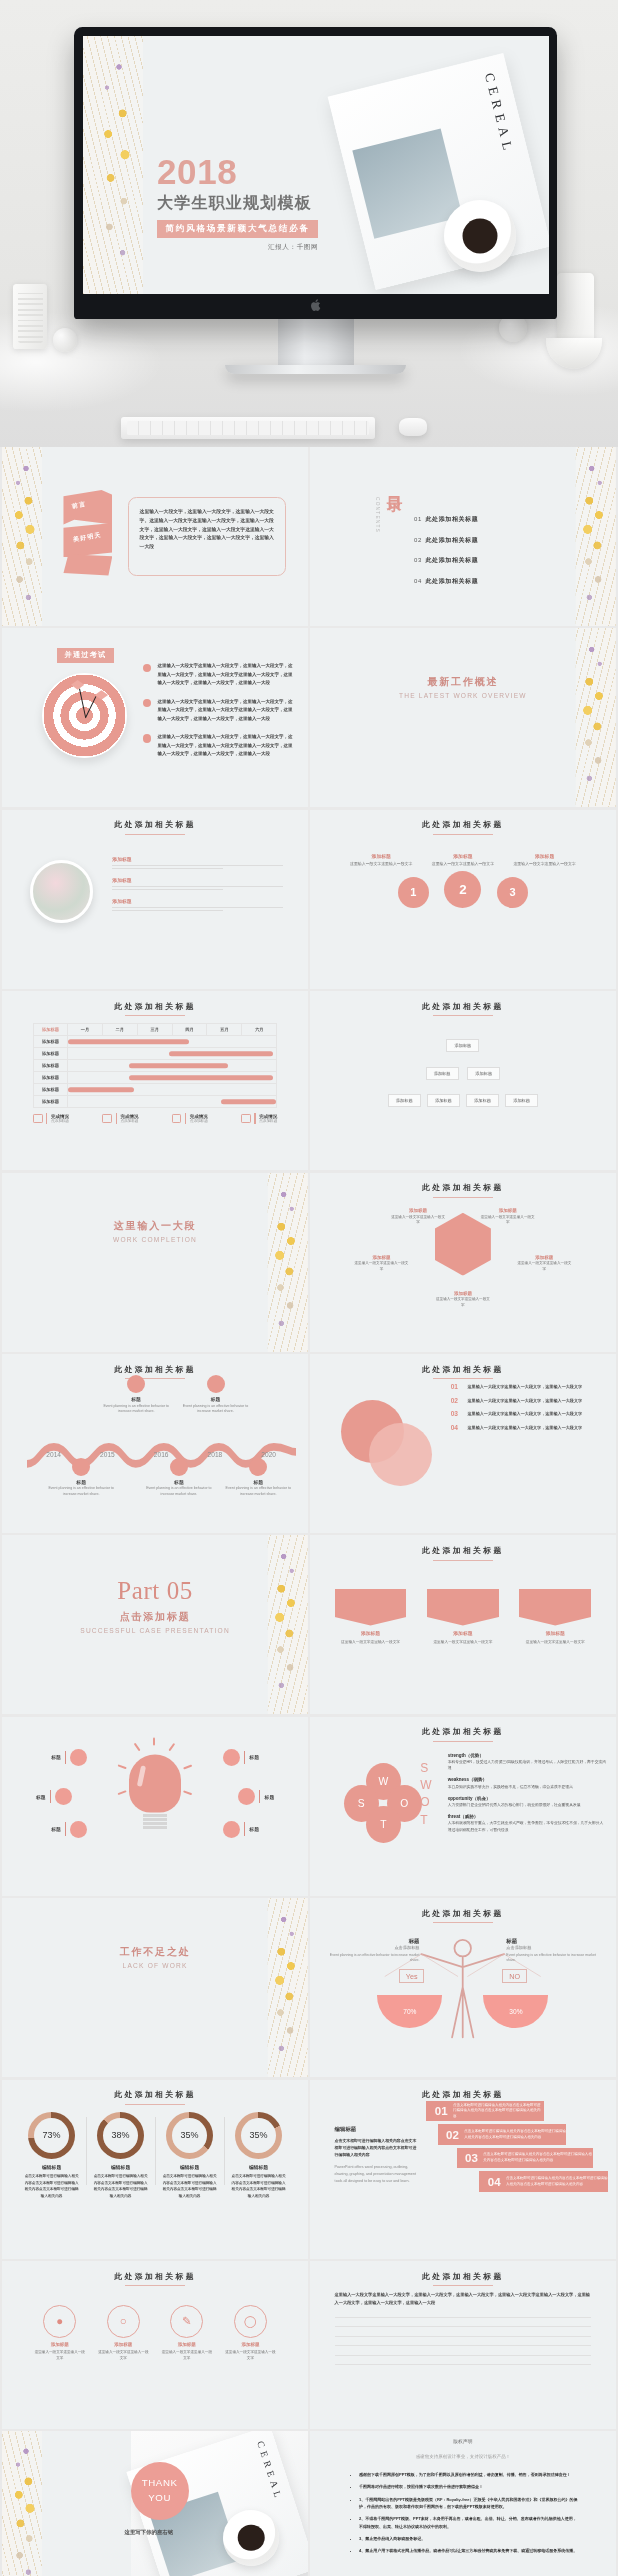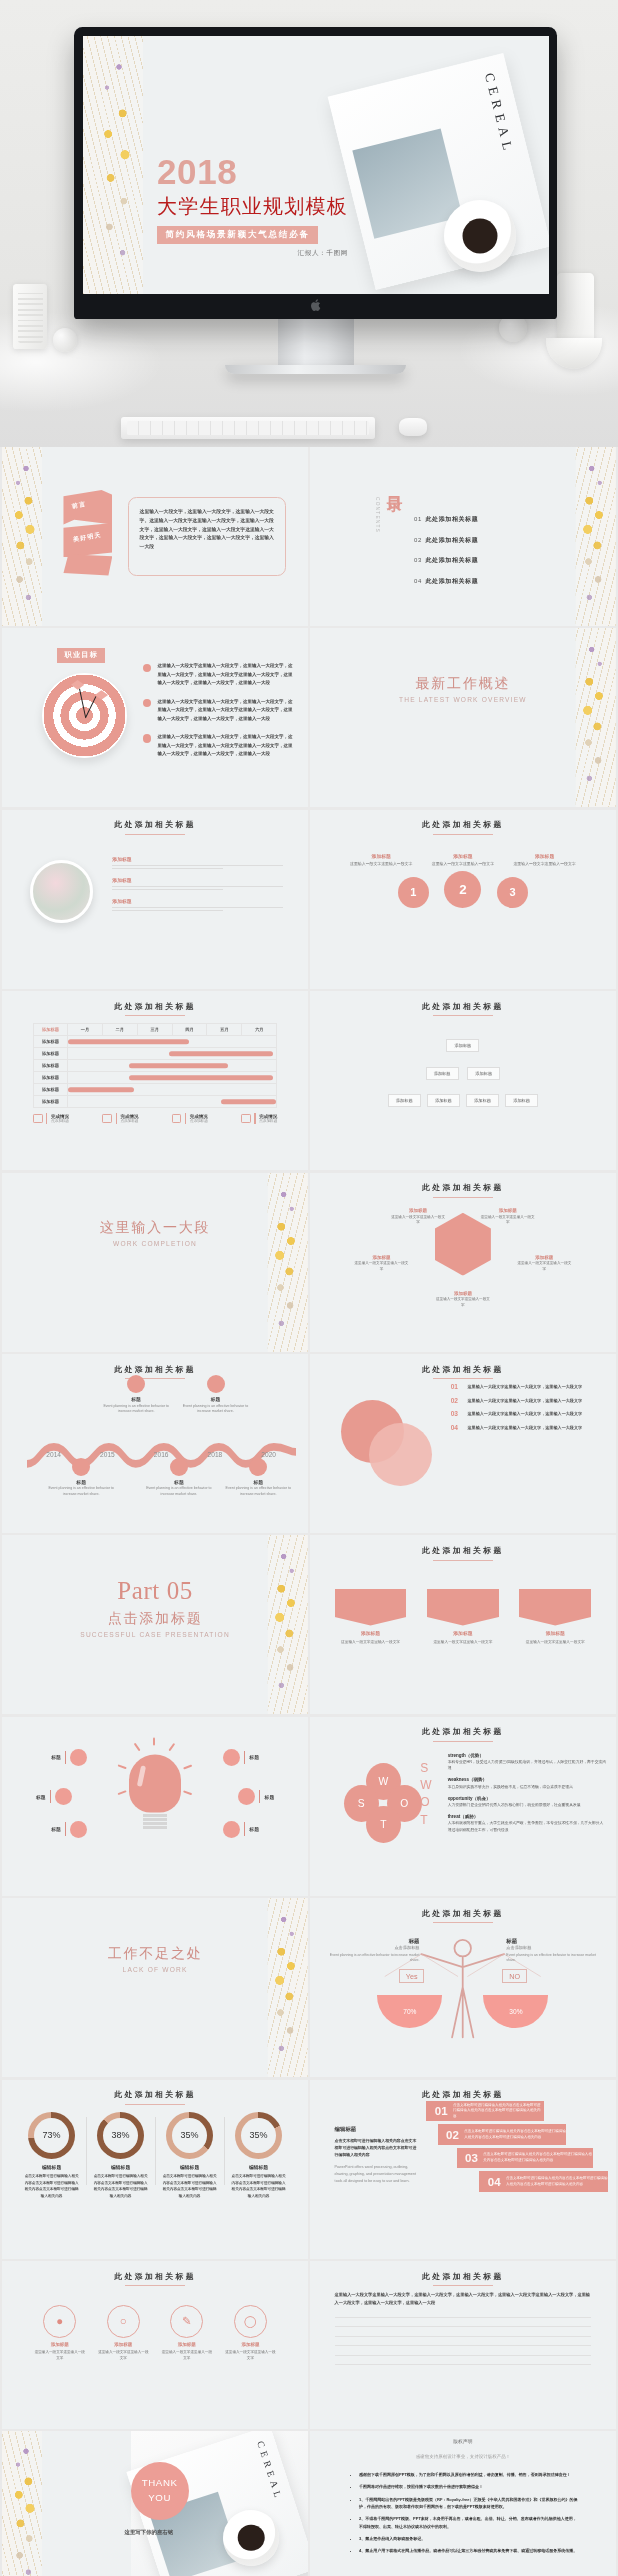--- a/index.html
+++ b/index.html
@@ -82,21 +82,21 @@
       radial-gradient(circle at 66% 84%, rgba(170,140,186,.7) 0 2.4px, rgba(0,0,0,0) 3px),
       repeating-linear-gradient(76deg, rgba(214,192,150,.55) 0 0.7px, rgba(0,0,0,0) 0.7px 6.6px),
       linear-gradient(90deg, #f6f4f0, #f3f4f3);
   }
   .flowers-left { left:0; }
   .flowers-right { right:0; transform:scaleX(-1); }
 
   
   .hero-slide-txt { position:absolute; left:16%; top:46%; }
   .hero-year { font-size:35px; font-weight:700; color:#e0a49b; letter-spacing:0.6px; line-height:1; }
-  .hero-title { font-size:20px; font-weight:400; color:#b91c1c; margin-top:3.6px; letter-spacing:1.2px;
+  .hero-title { font-size:16px; font-weight:700; color:#737373; margin-top:3.6px; letter-spacing:1.2px;
     font-family:"DejaVu Sans",sans-serif; }
   .hero-sub { display:inline-block; margin-top:6px; background:#e6a89f; color:#fff;
     font-size:8.5px; letter-spacing:1.8px; padding:3px 8.5px; font-weight:600; }
   .hero-by { font-size:6.6px; color:#6d6d6d; margin-top:4.8px; letter-spacing:0.6px; text-align:right; }
   .hero-mag {
     position:absolute; right:4%; top:14%; width:181px; height:199px;
     background:linear-gradient(160deg,#ffffff,#f2f4f5);
     transform:rotate(-14deg); box-shadow:0 6px 18px rgba(0,0,0,.10);
   }
   .hero-mag .cereal { position:absolute; right:11px; top:15.7px; writing-mode:vertical-rl;
@@ -113,21 +113,21 @@
   .grid { display:grid; grid-template-columns:1fr 1fr; gap:2.4px; padding:0 2.4px 2.4px; background:#e9e9e9; }
   .thumb { position:relative; width:100%; height:179px; background:#eef1f2; overflow:hidden; }
   .thumb.short { height:168px; }
   .t-head { position:absolute; left:0; right:0; top:9.7px; text-align:center; }
   .t-head .h { font-size:7.8px; font-weight:700; color:#3f3f3f; letter-spacing:2.4px; }
   .t-head .rule { width:60px; height:0.6px; background:#e3b5ae; margin:3.6px auto 0; }
 
   
   .part-wrap { position:absolute; left:0; right:0; top:42px; text-align:center; }
   .part-no { font-family:"Liberation Serif","DejaVu Serif",serif; font-size:25px; color:#d98f85; letter-spacing:0.6px; }
-  .part-cn { font-size:14px; font-weight:400; color:#cf8e86; letter-spacing:1.8px; margin-top:4.8px; }
+  .part-cn { font-size:10px; font-weight:700; color:#cf8e86; letter-spacing:1.8px; margin-top:4.8px; }
   .part-en { font-size:6.6px; color:#c9a8a3; letter-spacing:1.2px; margin-top:3px; }
 
   
   .ribbon { position:absolute; left:20%; top:24%; width:16%; height:46%; }
   .ribbon .bar { position:absolute; left:0; right:0; background:#e8a096; }
   .ribbon .b1 { top:0; height:42%; clip-path:polygon(0 18%,78% 0,100% 14%,100% 100%,22% 86%,0 100%); }
   .ribbon .b2 { top:40%; height:42%; clip-path:polygon(0 14%,100% 0,100% 86%,0 100%); }
   .ribbon .b3 { top:78%; height:26%; clip-path:polygon(10% 0,100% 10%,92% 100%,0 88%); }
   .rb-t1, .rb-t2 { position:absolute; color:#fff; font-size:6px; font-weight:700; letter-spacing:1.2px;
     transform:rotate(-10deg); }
@@ -399,21 +399,21 @@
       </div>
       <ul class="toc-list">
         <li><b>01</b><span>此处添加相关标题</span></li>
         <li><b>02</b><span>此处添加相关标题</span></li>
         <li><b>03</b><span>此处添加相关标题</span></li>
         <li><b>04</b><span>此处添加相关标题</span></li>
       </ul>
     </div>
 
     <div class="thumb">
-      <div class="tag-box">职业目标</div>
+      <div class="tag-box">并通过考试</div>
       <div class="target">
         <div class="arrow-line"></div>
         <div class="arrow-line2"></div>
         <div class="feather" style="left:34%;top:8%"></div>
         <div class="feather" style="left:62%;top:20%"></div>
       </div>
       <div class="bullets">
         <div class="row">
             <div class="dot"></div>
             <p>这里输入一大段文字这里输入一大段文字，这里输入一大段文字，这里输入一大段文字，这里输入一大段文字这里输入一大段文字，这里输入一大段文字，这里输入一大段文字，这里输入一大段</p>

